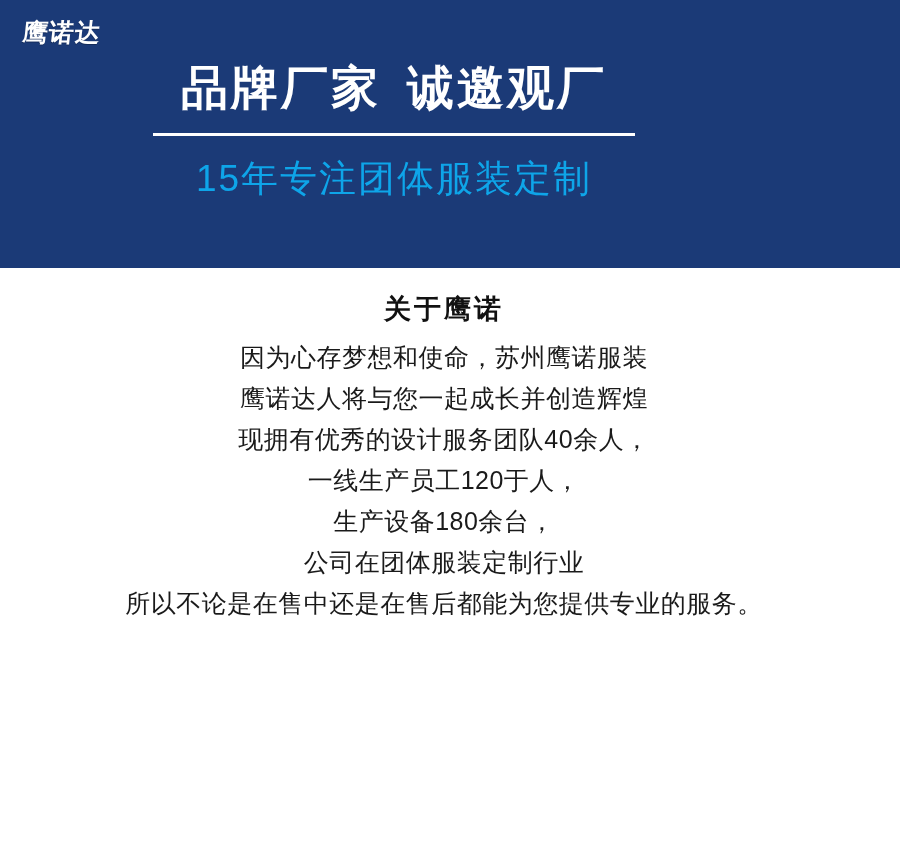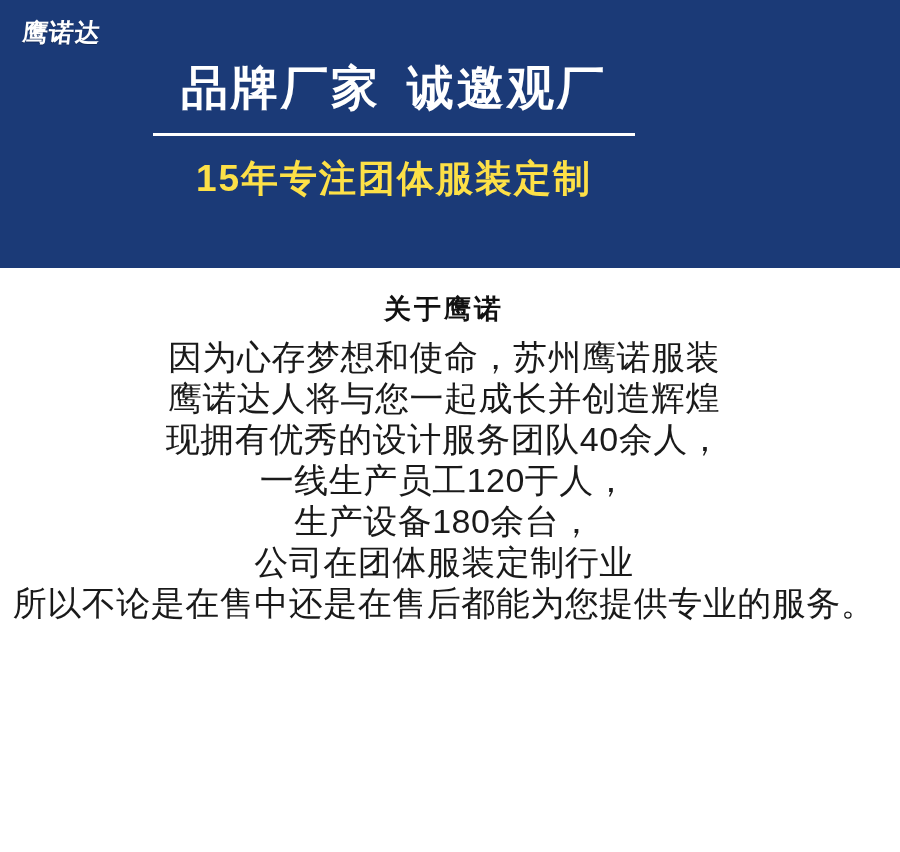--- a/index.html
+++ b/index.html
@@ -70,23 +70,23 @@
     width: 26px;
   }
   .banner-rule {
     margin-top: 19px;
     width: 482px;
     height: 3px;
     background: #ffffff;
   }
   .banner-sub {
     margin-top: 18px;
-    color: #fde047;
+    color: #0ea5e9;
     font-size: 37px;
-    font-weight: bold;
+    font-weight: normal;
     letter-spacing: 2px;
     text-align: center;
     white-space: nowrap;
   }
 
   
   .content {
     position: relative;
     width: 888px;
     padding-top: 24px;
@@ -98,21 +98,21 @@
     font-weight: bold;
     letter-spacing: 3px;
     line-height: 1.3;
     margin: 0 0 10px 0;
   }
   .about-lines {
     display: block;
   }
   .about-line {
     color: #1a1a1a;
-    font-size: 34px;
+    font-size: 25px;
     line-height: 41px;
     letter-spacing: 0.5px;
     white-space: nowrap;
   }
 </style>
 </head>
 <body>
 
 <div class="page">
 

